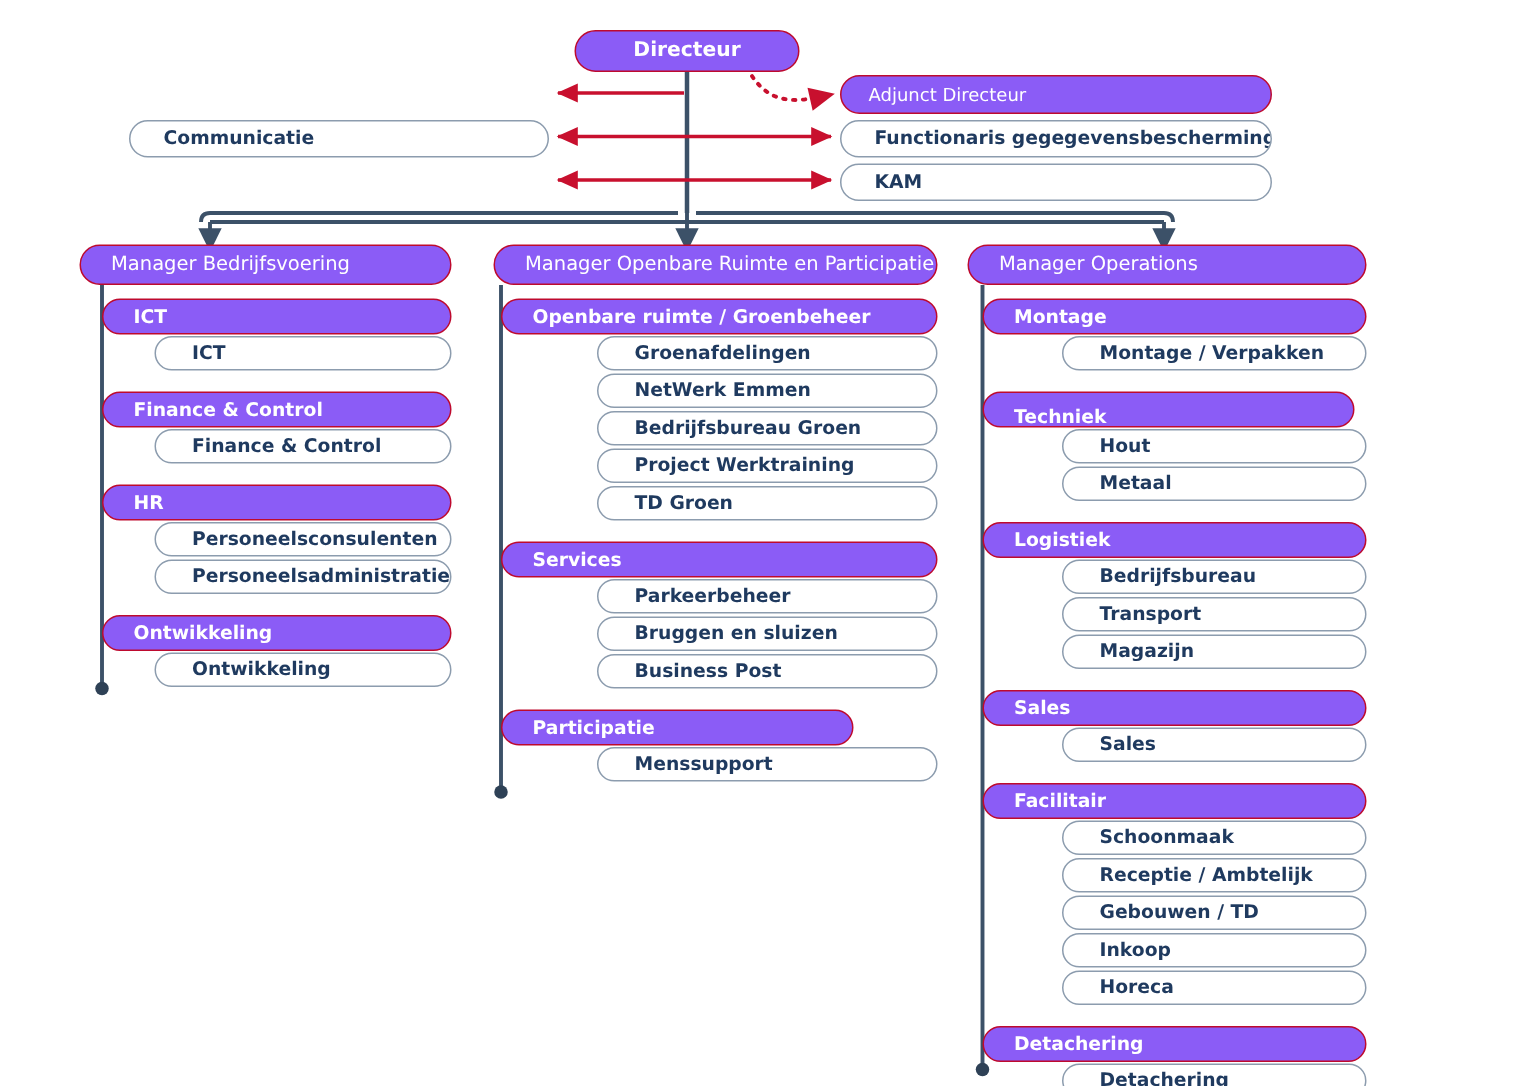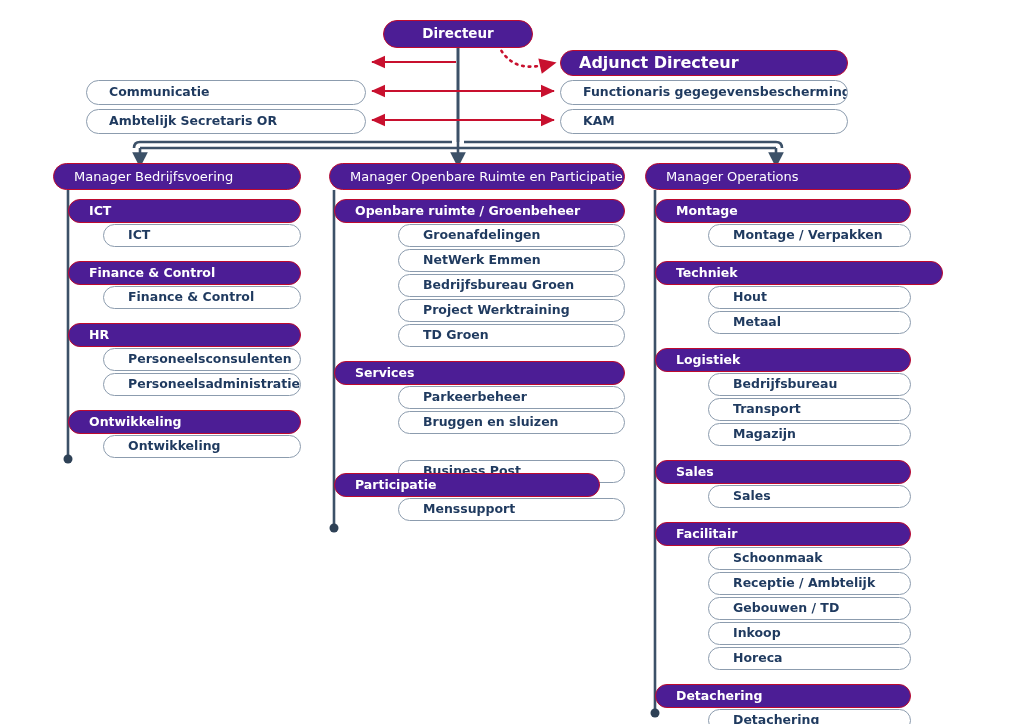--- a/index.html
+++ b/index.html
@@ -38,40 +38,40 @@
     z-index: 2;
     white-space: nowrap;
     overflow: hidden;
   }
   .node-label {
     display: block;
     line-height: 1;
   }
   
   .pill-red {
-    background: #4c1d95;
+    background: #8b5cf6;
     color: #ffffff;
     border: 1px solid #be0a2e;
   }
   
   .pill-white {
     background: #ffffff;
     color: #1f3a5f;
     border: 1.4px solid #8c9cae;
   }
   .lvl-root {
     height: 28px;
     font-size: 13.5px;
     font-weight: bold;
     justify-content: center;
   }
   .lvl-adjunct {
     height: 26px;
-    font-size: 16px;
-    font-weight: bold;
+    font-size: 12px;
+    font-weight: normal;
     padding-left: 18px;
   }
   .lvl-staff {
     height: 25px;
     font-size: 12.5px;
     font-weight: bold;
     padding-left: 22px;
   }
   .lvl-manager {
     height: 27px;
@@ -147,23 +147,20 @@
     <span class="node-label">Directeur</span>
   </div>
 
   <div class="node pill-red lvl-adjunct" style="left:560px; top:50px; width:288px;">
     <span class="node-label">Adjunct Directeur</span>
   </div>
 
   <div class="node pill-white lvl-staff" style="left:86px; top:80px; width:280px;">
     <span class="node-label">Communicatie</span>
   </div>
-  <div class="node pill-white lvl-staff" style="left:86px; top:109px; width:280px;">
-    <span class="node-label">Ambtelijk Secretaris OR</span>
-  </div>
 
   <div class="node pill-white lvl-staff" style="left:560px; top:80px; width:288px;">
     <span class="node-label">Functionaris gegegevensbescherming</span>
   </div>
   <div class="node pill-white lvl-staff" style="left:560px; top:109px; width:288px;">
     <span class="node-label">KAM</span>
   </div>
 
   <div id="columns-layer">
       <div class="node pill-red lvl-manager" style="left: 53px; top: 163px; width: 248px;">
@@ -219,39 +216,39 @@
       </div>
       <div class="node pill-red lvl-dept" style="left: 334px; top: 361px; width: 291px;">
         <span class="node-label">Services</span>
       </div>
       <div class="node pill-white lvl-unit" style="left: 398px; top: 386px; width: 227px;">
         <span class="node-label">Parkeerbeheer</span>
       </div>
       <div class="node pill-white lvl-unit" style="left: 398px; top: 411px; width: 227px;">
         <span class="node-label">Bruggen en sluizen</span>
       </div>
-      <div class="node pill-white lvl-unit" style="left: 398px; top: 460px; width: 227px;">
+      <div class="node pill-white lvl-unit" style="left: 398px; top: 436px; width: 227px;">
         <span class="node-label">Business Post</span>
       </div>
-      <div class="node pill-red lvl-dept" style="left: 334px; top: 473px; width: 266px;">
+      <div class="node pill-red lvl-dept" style="left: 334px; top: 473px; width: 235px;">
         <span class="node-label">Participatie</span>
       </div>
       <div class="node pill-white lvl-unit" style="left: 398px; top: 498px; width: 227px;">
         <span class="node-label">Menssupport</span>
       </div>
       <div class="node pill-red lvl-manager" style="left: 645px; top: 163px; width: 266px;">
         <span class="node-label">Manager Operations</span>
       </div>
       <div class="node pill-red lvl-dept" style="left: 655px; top: 199px; width: 256px;">
         <span class="node-label">Montage</span>
       </div>
       <div class="node pill-white lvl-unit" style="left: 708px; top: 224px; width: 203px;">
         <span class="node-label">Montage / Verpakken</span>
       </div>
-      <div class="node pill-red lvl-dept" style="left: 655px; top: 261px; width: 288px;">
+      <div class="node pill-red lvl-dept" style="left: 655px; top: 261px; width: 248px; align-items: flex-end;">
         <span class="node-label">Techniek</span>
       </div>
       <div class="node pill-white lvl-unit" style="left: 708px; top: 286px; width: 203px;">
         <span class="node-label">Hout</span>
       </div>
       <div class="node pill-white lvl-unit" style="left: 708px; top: 311px; width: 203px;">
         <span class="node-label">Metaal</span>
       </div>
       <div class="node pill-red lvl-dept" style="left: 655px; top: 348px; width: 256px;">
         <span class="node-label">Logistiek</span>

